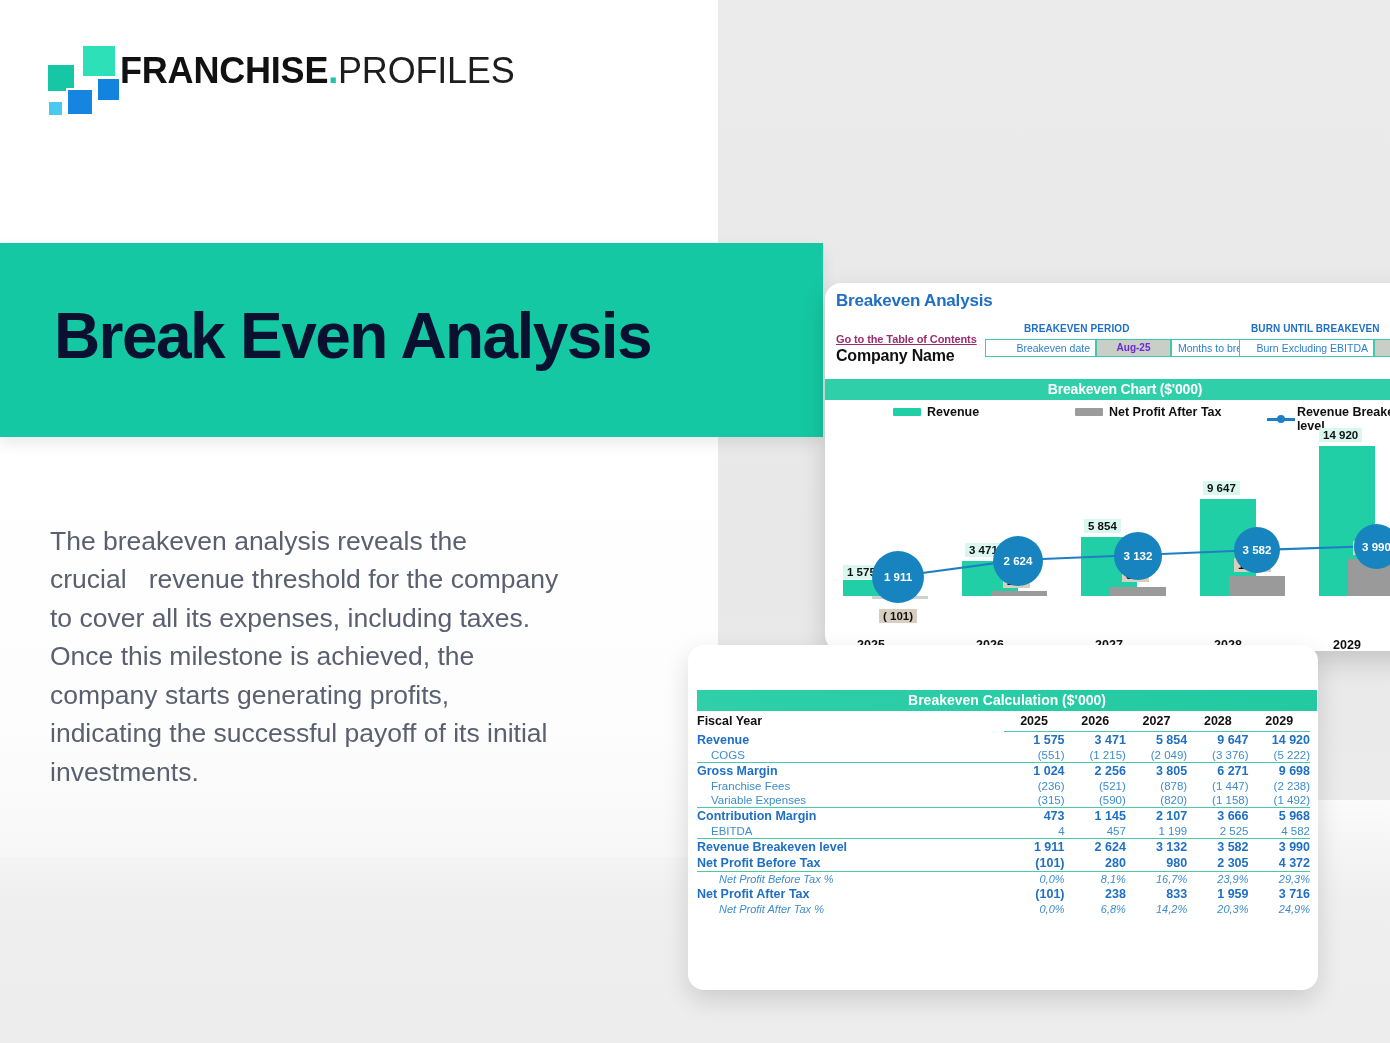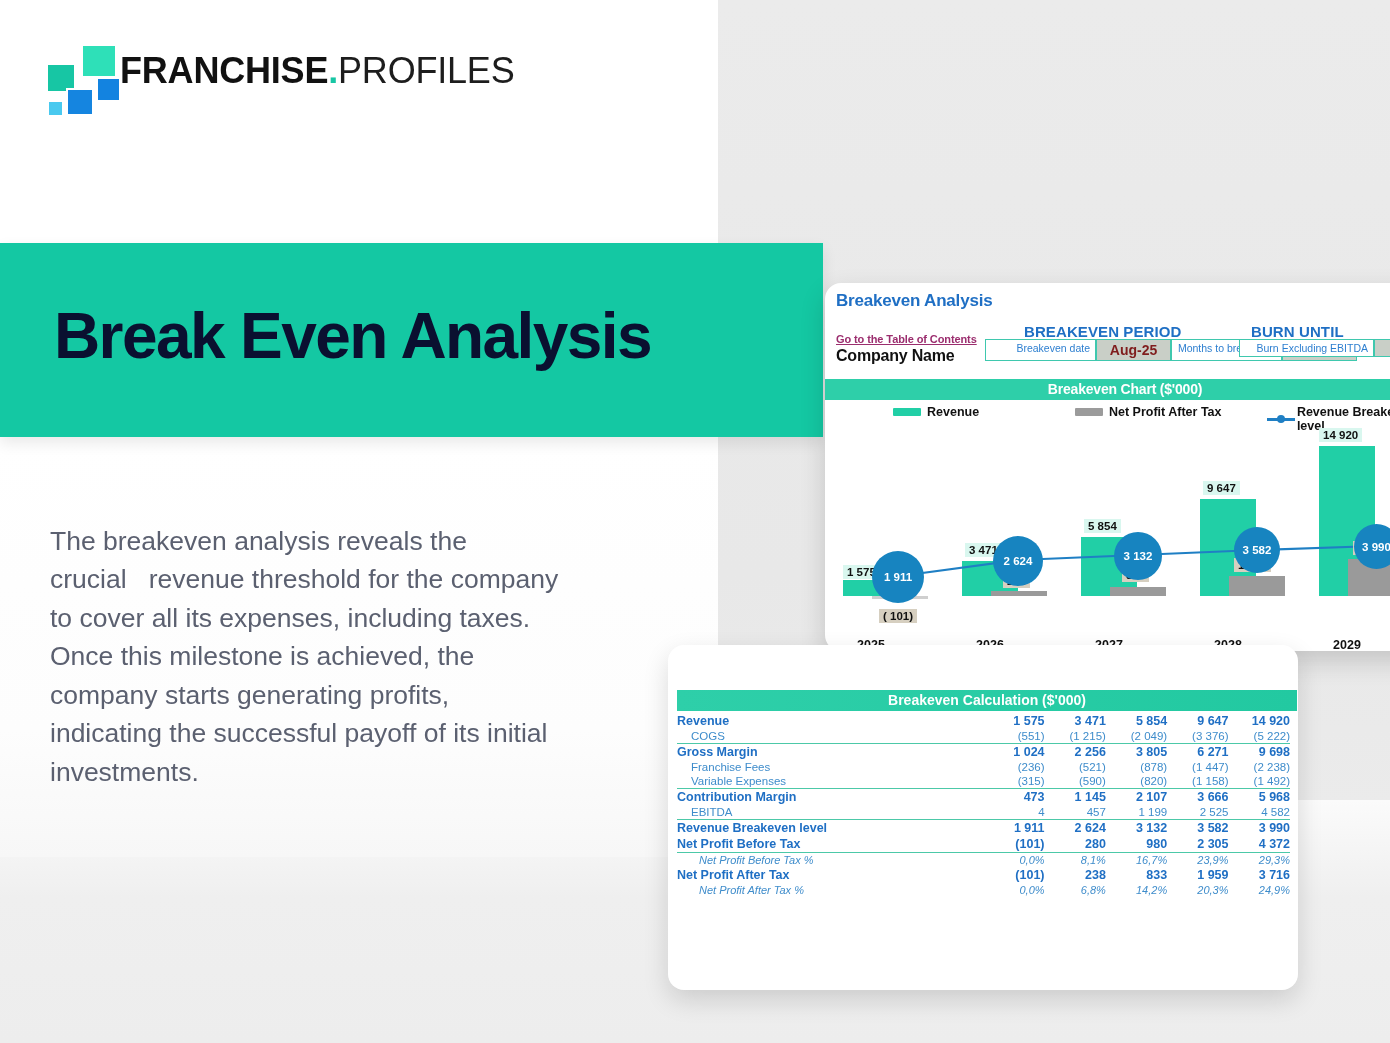--- a/index.html
+++ b/index.html
@@ -72,40 +72,40 @@
     position:absolute;left:11px;top:28px;
     font-size:16px;font-weight:700;color:#111111;letter-spacing:-.2px;margin-top:36px;
   }
   .xl-link{
     position:absolute;left:11px;top:50px;
     font-size:11px;font-weight:700;color:#9b2d6e;
     letter-spacing:-.1px;
   }
 
   .kpi-head{
-    position:absolute;font-size:15px;font-weight:700;color:#1f6fc4;letter-spacing:.1px;
+    position:absolute;font-size:10px;font-weight:700;color:#1f6fc4;letter-spacing:.1px;
   }
   .kpi-head.bp{left:199px;top:40px;}
   .kpi-head.bu{left:426px;top:40px;}
 
   .kpi-grid{position:absolute;display:flex;flex-direction:row;}
   .kpi-grid.bp{left:160px;top:56px;}
   .kpi-grid.bu{left:414px;top:56px;}
   .kpi-row{display:flex;}
   .kpi-label{
     border:1px solid #3fc8ae;box-sizing:border-box;
     font-size:10.5px;color:#2d7fd0;text-align:right;
     padding:2px 5px 2px 0;background:#ffffff;
   }
   .kpi-grid.bp .kpi-label{width:111px;}
   .kpi-grid.bu .kpi-label{width:135px;}
   .kpi-val{
     border:1px solid #3fc8ae;box-sizing:border-box;
     width:75px;background:#c9cfc7;
-    font-size:14px;font-weight:700;color:#7f1d1d;text-align:center;
+    font-size:10px;font-weight:700;color:#6d28d9;text-align:center;
     padding:2px 0;
   }
   .kpi-grid.bu .kpi-val{width:70px;}
 
   .chart-bar-title{
     position:absolute;left:0;top:96px;width:600px;height:21px;
     background:#2ecfa9;color:#ffffff;text-align:center;
     font-size:14px;font-weight:700;line-height:21px;letter-spacing:-.2px;
   }
 
@@ -132,21 +132,21 @@
     color:#ffffff;font-size:11.5px;font-weight:700;
     display:flex;align-items:center;justify-content:center;
   }
   .xtick{
     position:absolute;font-size:12.5px;font-weight:700;color:#111111;text-align:center;
   }
   .trend{position:absolute;left:0;top:0;width:600px;height:220px;pointer-events:none;}
 
   
   .table-card{
-    position:absolute;left:668px;top:645px;width:630px;height:345px;
+    position:absolute;left:688px;top:645px;width:630px;height:345px;
     background:#ffffff;border-radius:16px;
     box-shadow:0 10px 26px rgba(0,0,0,.14);
     overflow:hidden;
   }
   .tbl-title{
     position:absolute;left:9px;top:45px;width:620px;height:21px;
     background:linear-gradient(90deg,#2ecfa9,#22c9a1);
     color:#ffffff;text-align:center;font-size:14px;font-weight:700;line-height:21px;
   }
   table.calc{
@@ -284,20 +284,28 @@
     <div class="xtick" style="left:256px; top:207px; width:56px;">2027</div>
     <div class="xtick" style="left:375px; top:207px; width:56px;">2028</div>
     <div class="xtick" style="left:494px; top:207px; width:56px;">2029</div>
   </div>
 </div>
 
 <div class="table-card">
   <div class="tbl-title">Breakeven Calculation ($'000)</div>
   <table class="calc">
     <tbody id="calc-body">
+      <tr class="hdr">
+        <td class="lab">Fiscal Year</td>
+        <td class="num">2025</td>
+        <td class="num">2026</td>
+        <td class="num">2027</td>
+        <td class="num">2028</td>
+        <td class="num">2029</td>
+      </tr>
     <tr class="major">
           <td class="lab">Revenue</td>
           <td class="num">1 575</td>
           <td class="num">3 471</td>
           <td class="num">5 854</td>
           <td class="num">9 647</td>
           <td class="num">14 920</td>
         </tr>
         <tr class="minor rule">
           <td class="lab">COGS</td>

